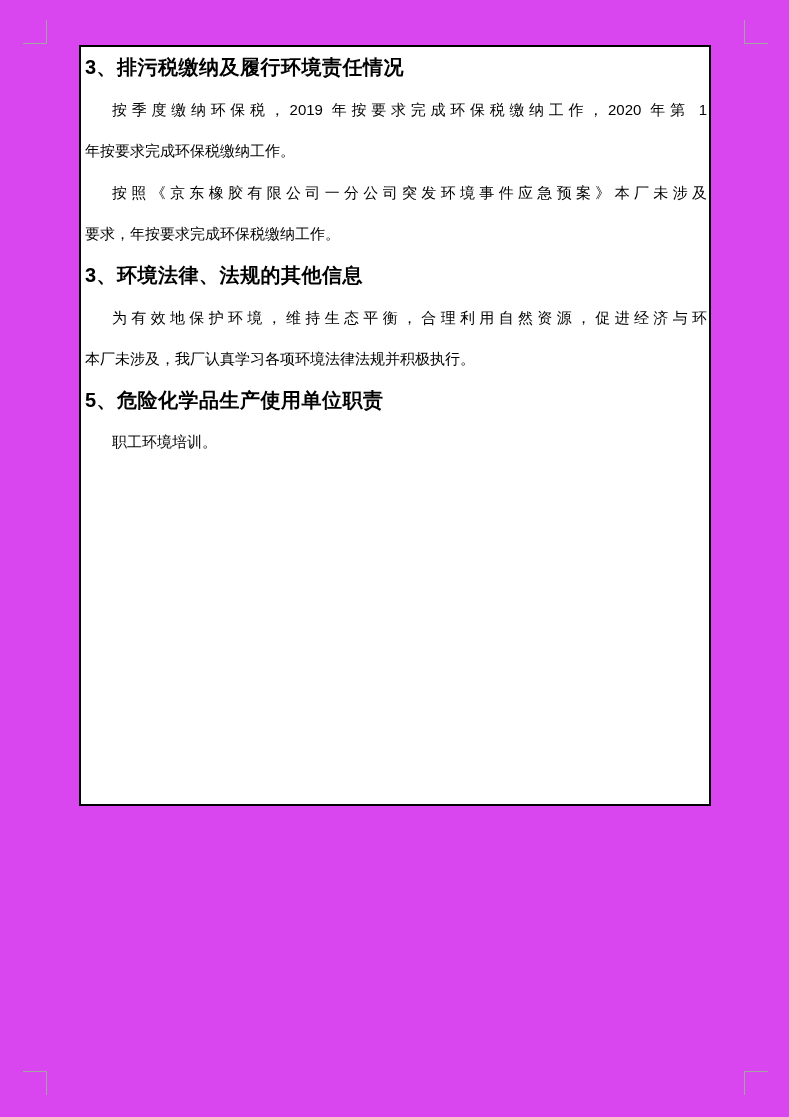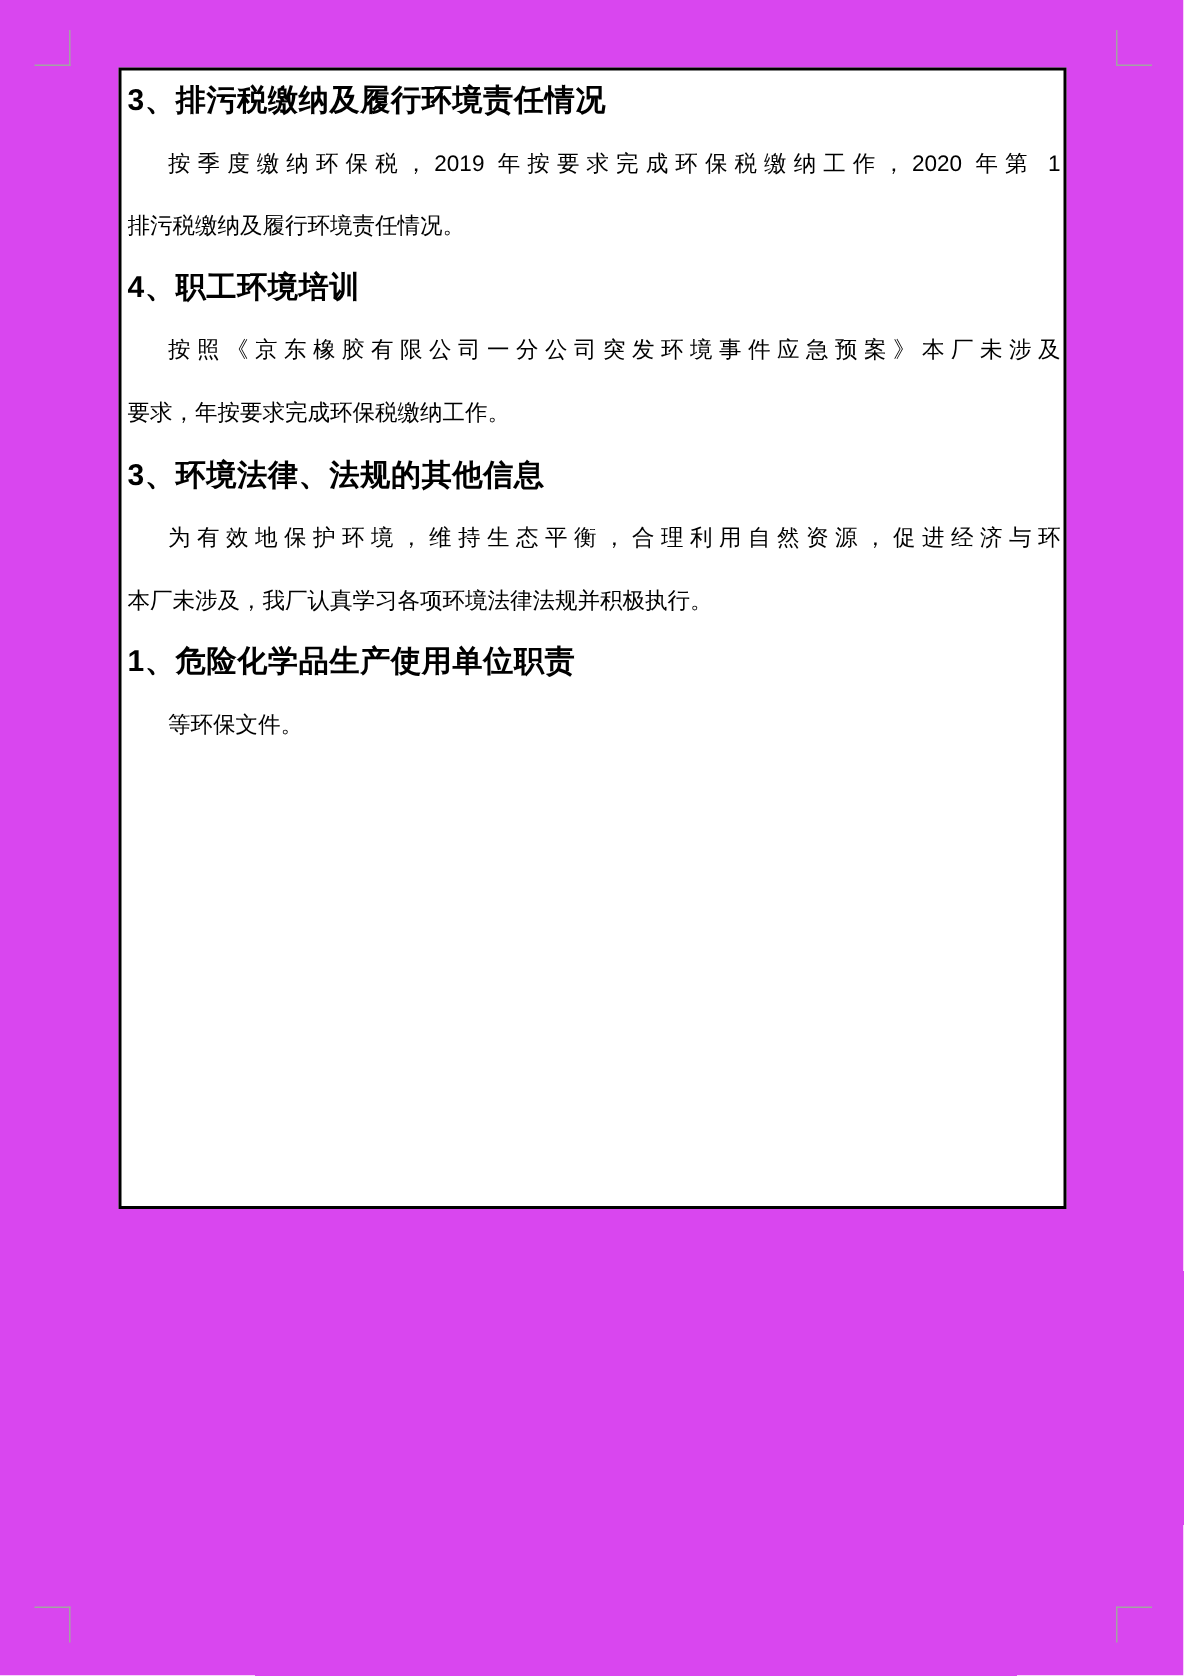--- a/index.html
+++ b/index.html
@@ -76,27 +76,26 @@
   <div class="crop crop-tr"></div>
   <div class="crop crop-bl"></div>
   <div class="crop crop-br"></div>
 
   <div class="doc-box"></div>
 
   <div class="content">
 
     <div class="line heading">3、排污税缴纳及履行环境责任情况</div>
     <div class="line indent justify">按季度缴纳环保税，2019 年按要求完成环保税缴纳工作，2020 年第 1</div>
-    <div class="line">排污税缴纳及履行环境责任情况。</div>
+    <div class="line">年按要求完成环保税缴纳工作。</div>
 
-    <div class="line heading">4、职工环境培训</div>
     <div class="line indent justify">按照《京东橡胶有限公司一分公司突发环境事件应急预案》本厂未涉及</div>
     <div class="line">要求，年按要求完成环保税缴纳工作。</div>
 
     <div class="line heading">3、环境法律、法规的其他信息</div>
     <div class="line indent justify">为有效地保护环境，维持生态平衡，合理利用自然资源，促进经济与环</div>
     <div class="line">本厂未涉及，我厂认真学习各项环境法律法规并积极执行。</div>
 
-    <div class="line heading">1、危险化学品生产使用单位职责</div>
-    <div class="line indent">等环保文件。</div>
+    <div class="line heading">5、危险化学品生产使用单位职责</div>
+    <div class="line indent">职工环境培训。</div>
 
   </div>
 </div>
 
 </body></html>

